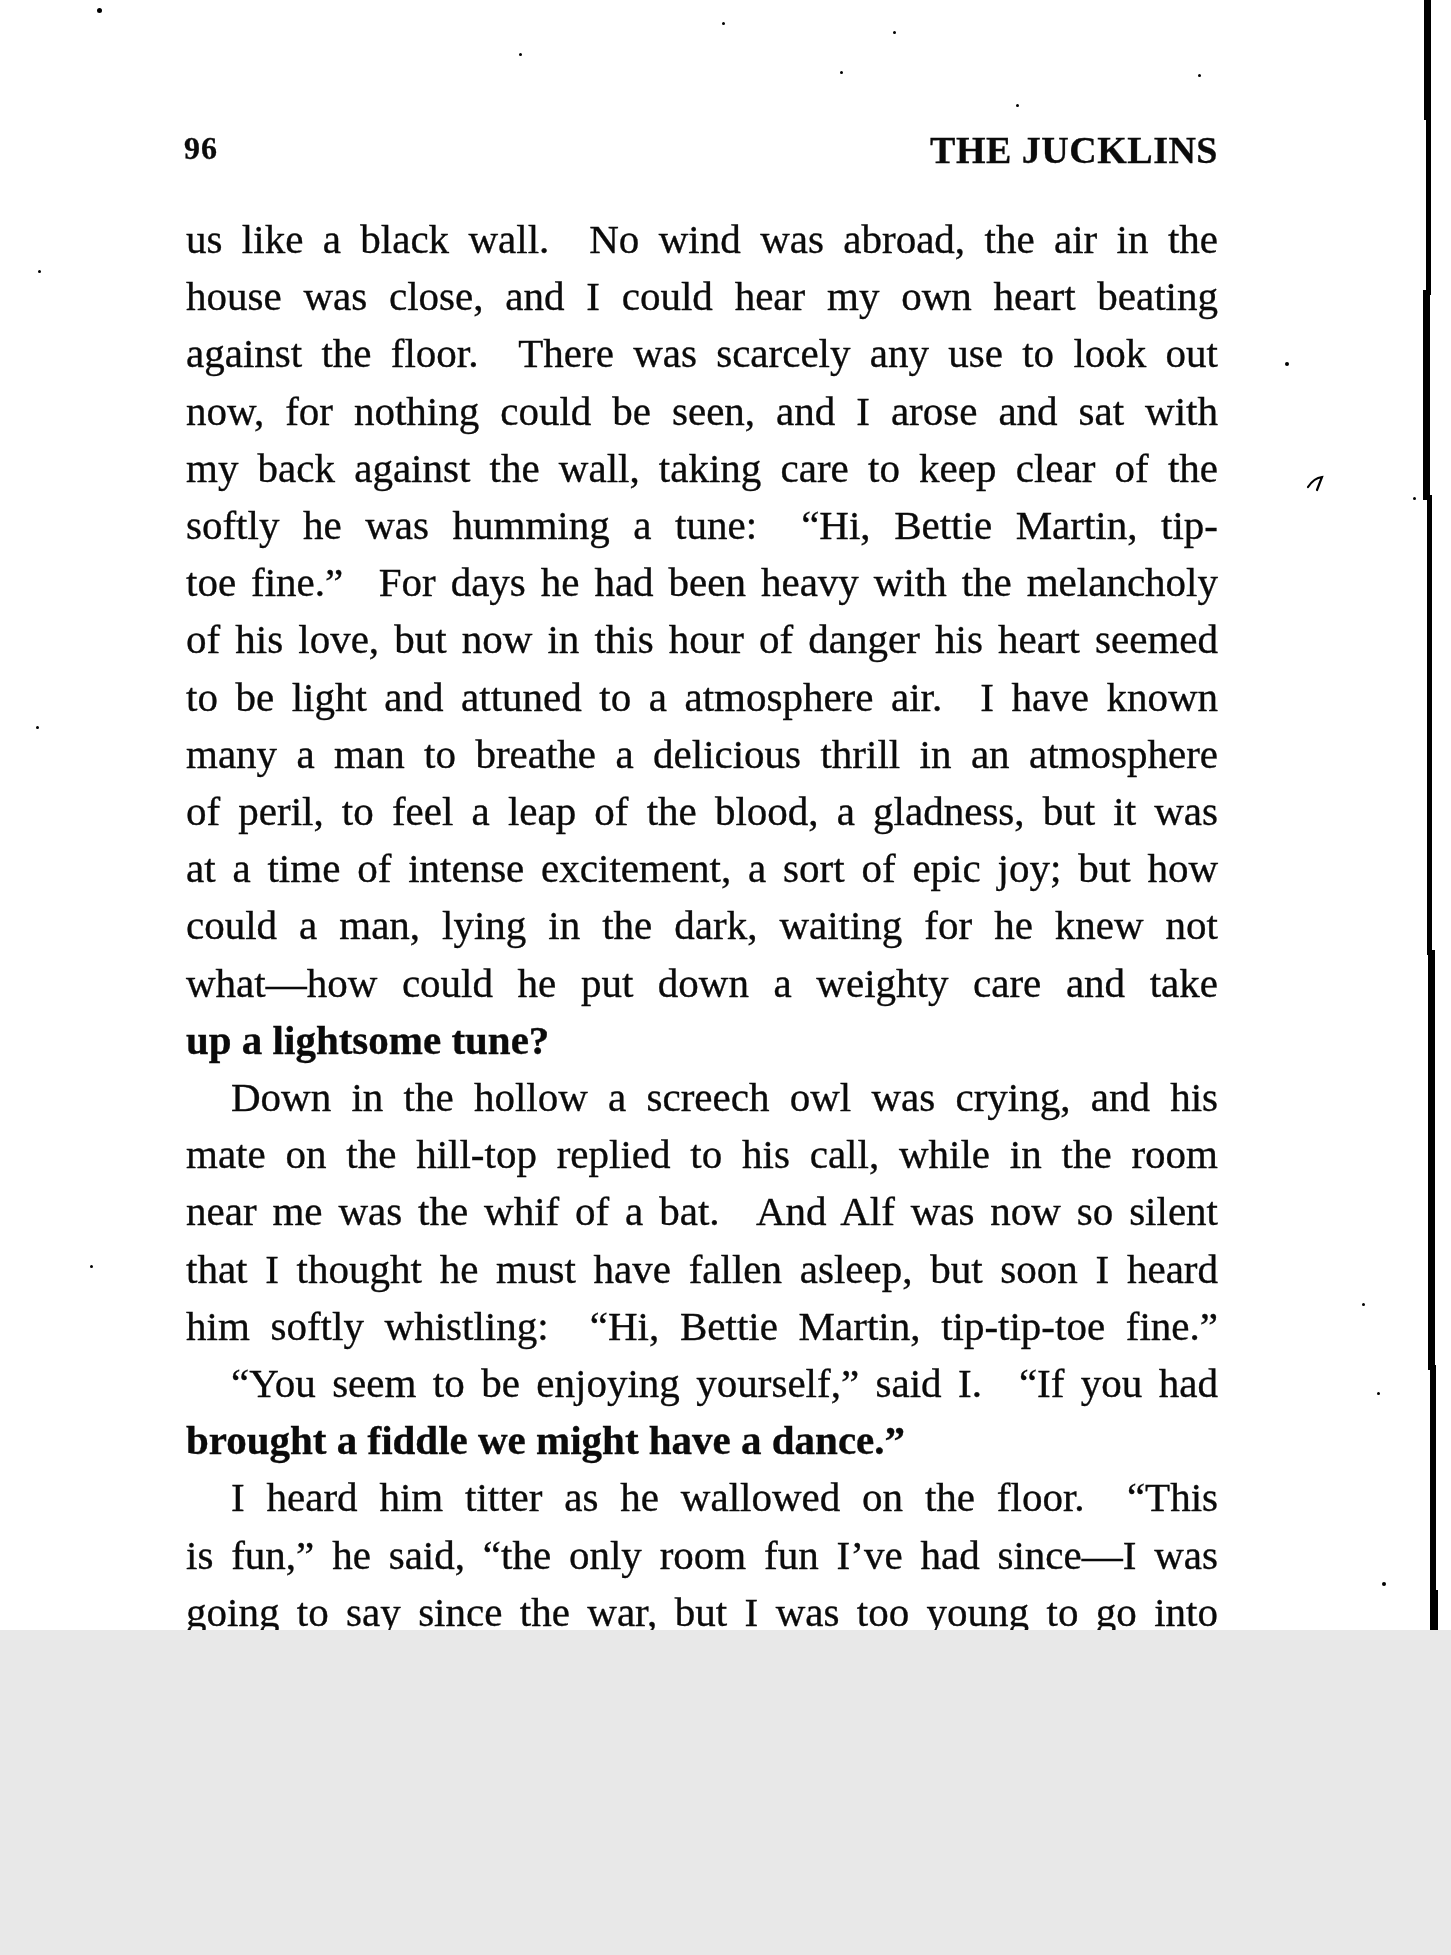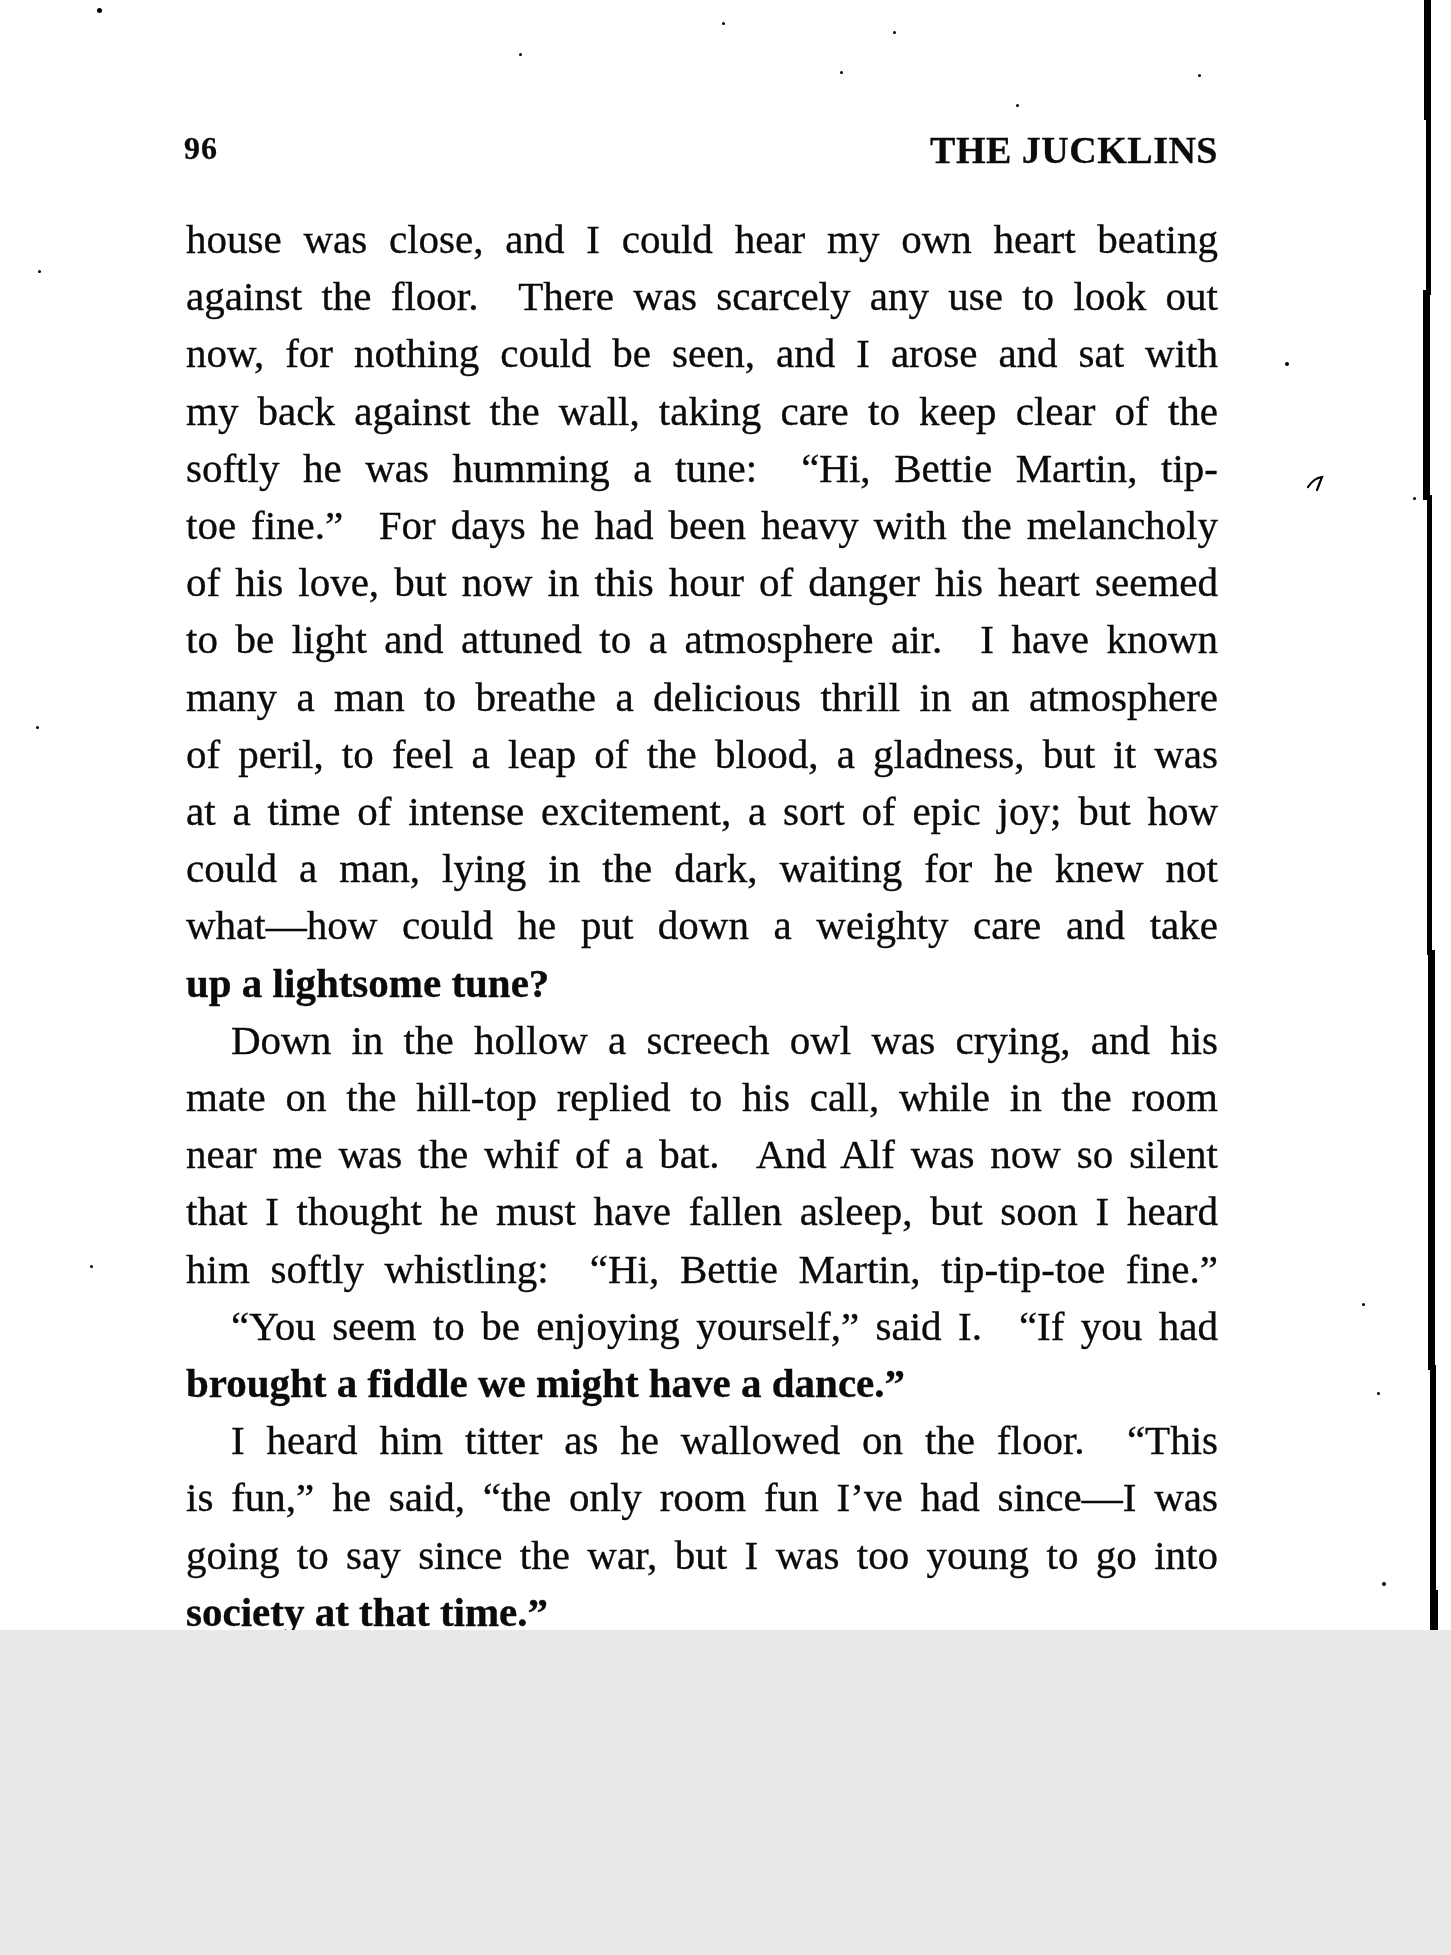--- a/index.html
+++ b/index.html
@@ -49,20 +49,21 @@
 </style>
 </head>
 <body>
 
 <div id="page">
 
   <div id="page-number">96</div>
   <div id="running-title">THE JUCKLINS</div>
 
   <div id="text-block">
+      <div class="line">us like a black wall.  No wind was abroad, the air in the</div>
       <div class="line">house was close, and I could hear my own heart beating</div>
       <div class="line">against the floor.  There was scarcely any use to look out</div>
       <div class="line">now, for nothing could be seen, and I arose and sat with</div>
       <div class="line">my back against the wall, taking care to keep clear of the</div>
       <div class="line">softly he was humming a tune:  “Hi, Bettie Martin, tip-</div>
       <div class="line">toe fine.”  For days he had been heavy with the melancholy</div>
       <div class="line">of his love, but now in this hour of danger his heart seemed</div>
       <div class="line">to be light and attuned to a atmosphere air.  I have known</div>
       <div class="line">many a man to breathe a delicious thrill in an atmosphere</div>
       <div class="line">of peril, to feel a leap of the blood, a gladness, but it was</div>

